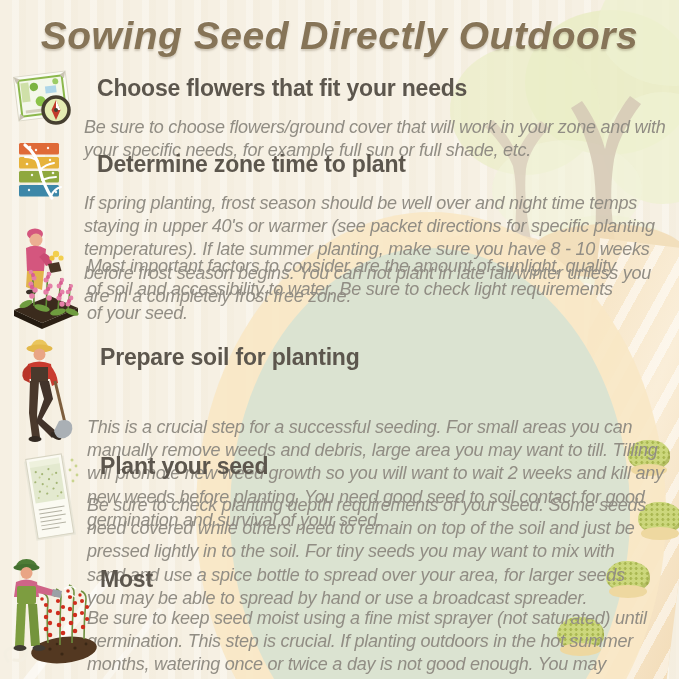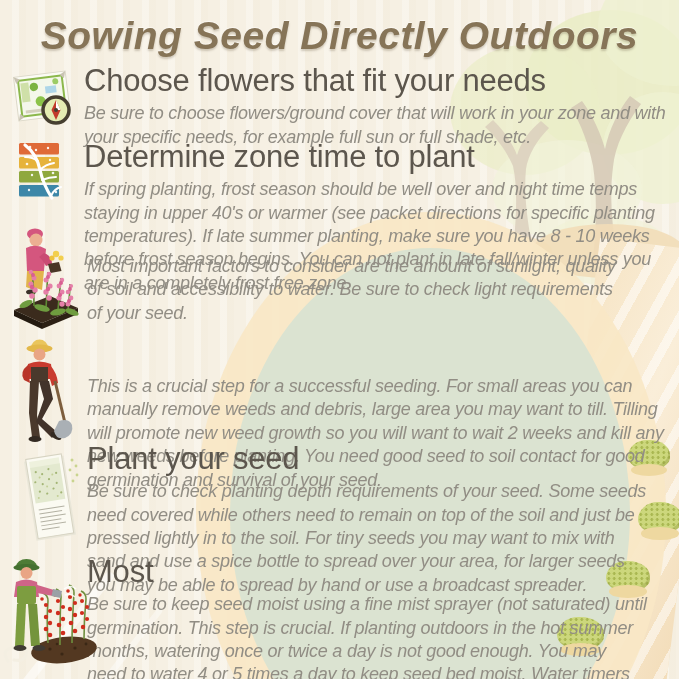--- a/index.html
+++ b/index.html
@@ -51,21 +51,21 @@
   .title{
     position:absolute;left:0;top:14px;width:100%;text-align:center;z-index:10;
     font-size:39px;font-weight:bold;font-style:italic;color:var(--title);
     letter-spacing:.5px;
     text-shadow:0 2px 2px rgba(90,74,50,.25), 0 -1px 0 rgba(255,255,255,.5);
   }
   .section{position:absolute;left:0;right:0;z-index:10;}
   .icon{position:absolute;z-index:11;}
   .sec-text{position:absolute;left:84px;top:0;}
   .sec-text h2{
-    margin:0;font-size:31px;font-weight:400;color:var(--heading);
+    margin:13px;font-size:23px;font-weight:700;color:var(--heading);
     letter-spacing:-.2px;line-height:1.2;
   }
   .sec-text p{
     margin:3px 0 0;font-style:italic;font-size:18px;line-height:1.3;
     color:var(--body);letter-spacing:-.25px;
   }
   .s1{top:62px;}  .s1 .sec-text p{width:585px;}
   .s2{top:138px;} .s2 .sec-text p{width:585px;}
   .s3{top:252px;} .s3 .sec-text{left:87px;} .s3 .sec-text p{width:545px;}
   .s4{top:331px;} .s4 .sec-text{left:87px;} .s4 .sec-text p{width:585px;margin-top:44px;}
@@ -248,20 +248,21 @@
       <path d="M38 28 q7 8 8 18 l-6 3 q-3-11-6-17 z" fill="#c93b2f"></path>
       <rect x="19" y="30" width="17" height="15" fill="#4a392c"></rect>
       <path d="M18 44 L27 44 L25 78 L28 100 L20 100 L17 76 Z" fill="#4a392c"></path>
       <path d="M27 44 L37 44 L41 62 L30 82 L45 95 L40 101 L24 85 L32 62 Z" fill="#42332a"></path>
       <ellipse cx="23" cy="102" rx="6.5" ry="3" fill="#332a22"></ellipse>
       <ellipse cx="44" cy="99" rx="6" ry="3" fill="#332a22" transform="rotate(30 44 99)"></ellipse>
       <line x1="43" y1="44" x2="53" y2="86" stroke="#7d5e3e" stroke-width="3"></line>
       <path d="M47 84 q10-3 13 4 q2 9-7 13 q-9 2-11-7 z" fill="#aab0b5"></path>
     </svg>
     <div class="sec-text">
+      <h2>Prepare soil for planting</h2>
       <p>This is a crucial step for a successful seeding. For small areas you can manually remove weeds and debris, large area you may want to till. Tilling will promote new weed growth so you will want to wait 2 weeks and kill any new weeds before planting. You need good seed to soil contact for good germination and survival of your seed.</p>
     </div>
   </div>
 
   <div class="section s5">
     <svg class="icon" style="left:18px;top:8px;width:66px;height:100px" viewBox="0 0 66 100">
       <g transform="rotate(-9 33 50)">
         <rect x="12" y="10" width="40" height="80" fill="#e9e6d8"></rect>
         <rect x="14" y="8" width="36" height="80" fill="#fbfaf2" stroke="#d6d3c2" stroke-width="1"></rect>
         <rect x="17" y="11" width="30" height="8" fill="#eef1dd"></rect>

